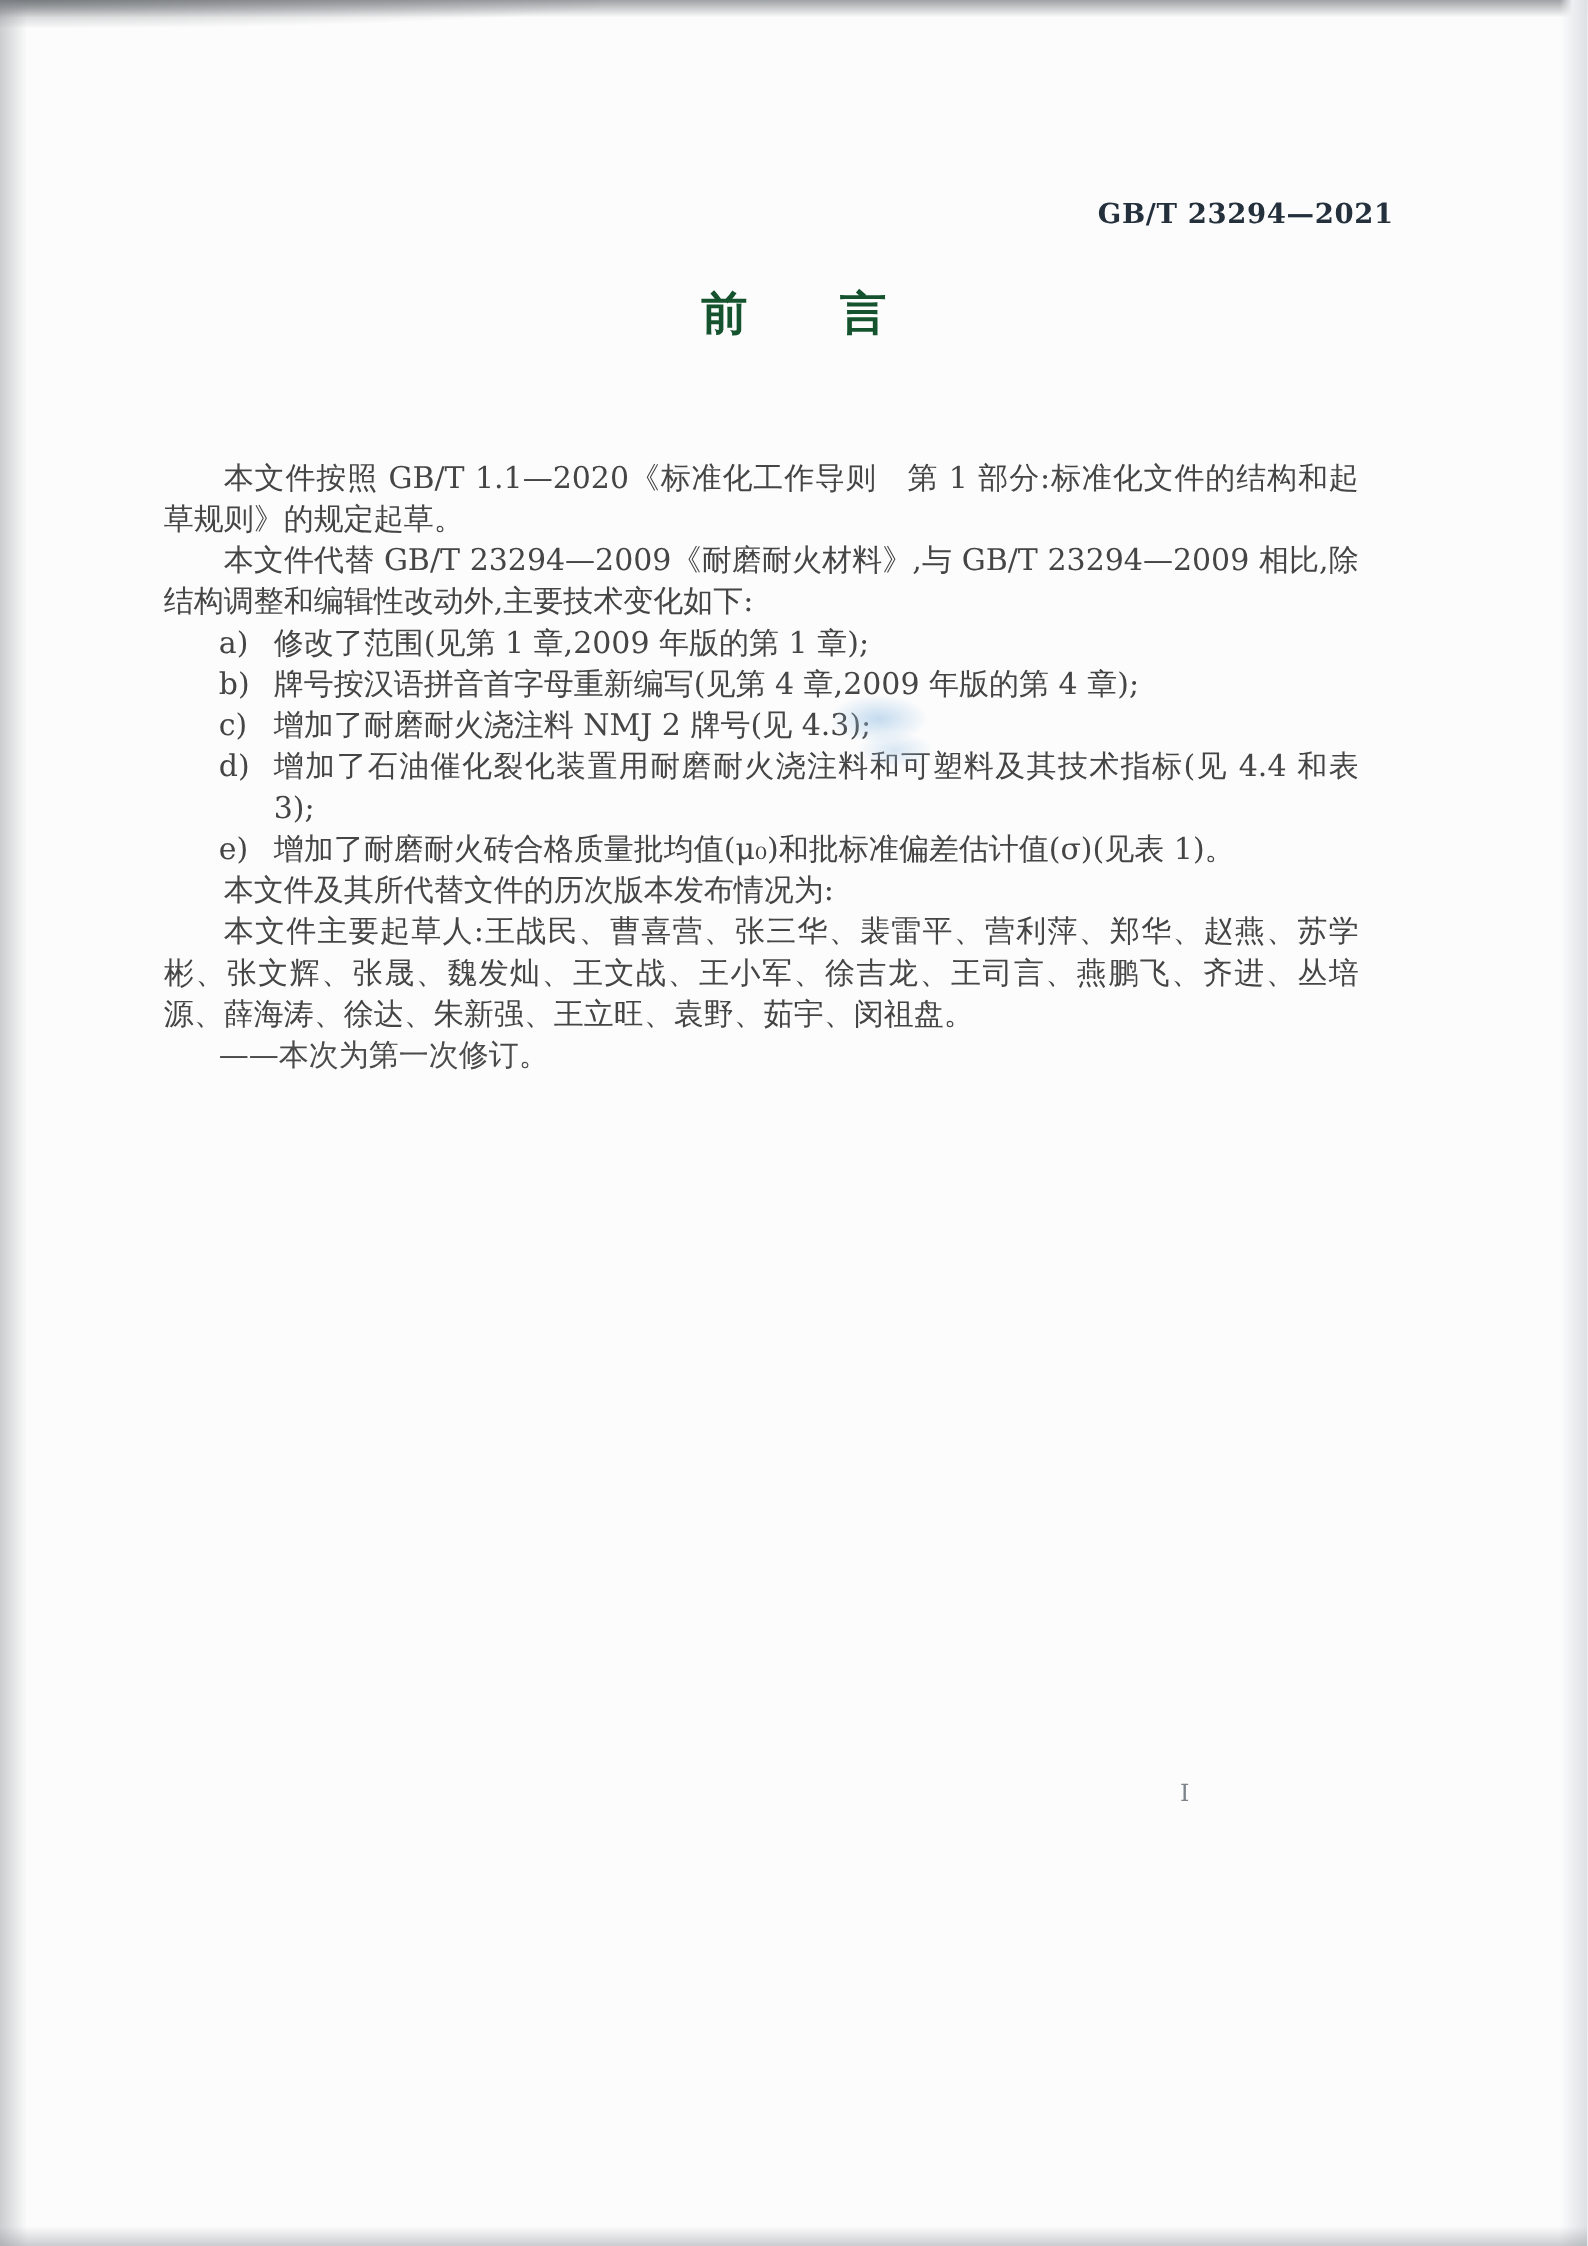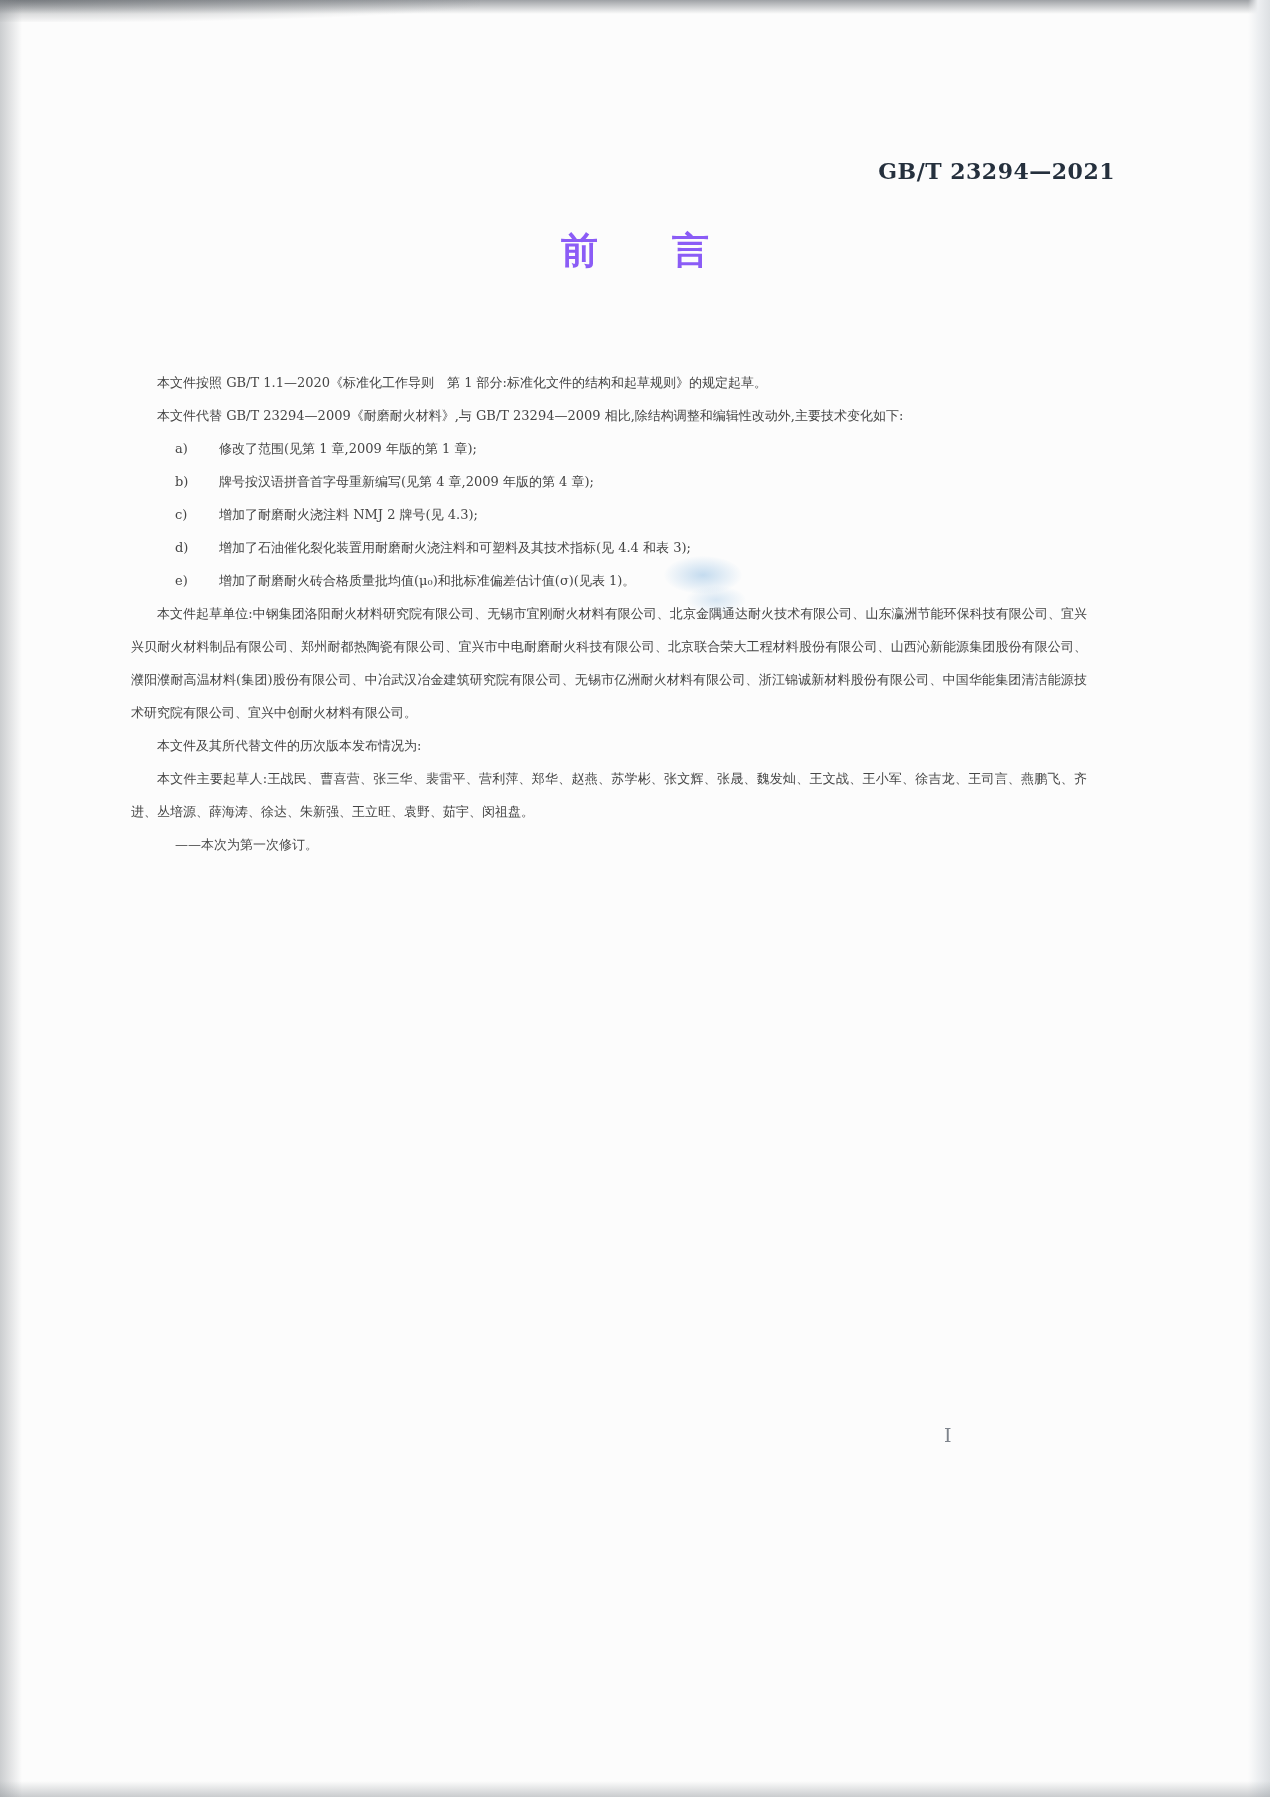--- a/index.html
+++ b/index.html
@@ -19,25 +19,25 @@
     background:linear-gradient(to left, #dde0e3, #edeff1 55%, rgba(255,255,255,0)); }
   .edge-bottom { position:absolute; left:0; right:0; bottom:0; height:16px;
     background:linear-gradient(to top, rgba(140,145,150,.45), rgba(255,255,255,0)); }
 
   .standard-code {
     position:absolute; top:158px; left:0; right:155px; text-align:right;
     font-size:22px; font-weight:bold; color:#25303d; letter-spacing:.5px;
   }
   .doc-title {
     position:absolute; top:226px; left:0; width:100%; text-align:center;
-    font-size:37px; font-weight:bold; color:#8b5cf6; white-space:pre;
+    font-size:37px; font-weight:bold; color:#14532d; white-space:pre;
   }
   .content {
     position:absolute; left:131px; top:366px; width:956px;
-    font-size:13px; line-height:33px; color:#454545; text-align:justify;
+    font-size:24px; line-height:33px; color:#454545; text-align:justify;
     text-justify:inter-ideograph;
   }
   .content p { margin:0; text-indent:2em; }
   .li { display:flex; }
   .li .li-label { flex:none; width:44px; padding-left:44px; }
   .li .li-text { flex:1; }
   .hist-line { padding-left:44px; color:#4a4a4a; }
   .page-num {
     position:absolute; left:944px; top:1424px;
     font-size:19px; color:#7e848c;
@@ -81,21 +81,20 @@
     </div>
     <div class="li">
       <span class="li-label">d)</span>
       <span class="li-text">增加了石油催化裂化装置用耐磨耐火浇注料和可塑料及其技术指标(见 4.4 和表 3);</span>
     </div>
     <div class="li">
       <span class="li-label">e)</span>
       <span class="li-text">增加了耐磨耐火砖合格质量批均值(μ₀)和批标准偏差估计值(σ)(见表 1)。</span>
     </div>
 
-    <p>本文件起草单位:中钢集团洛阳耐火材料研究院有限公司、无锡市宜刚耐火材料有限公司、北京金隅通达耐火技术有限公司、山东瀛洲节能环保科技有限公司、宜兴兴贝耐火材料制品有限公司、郑州耐都热陶瓷有限公司、宜兴市中电耐磨耐火科技有限公司、北京联合荣大工程材料股份有限公司、山西沁新能源集团股份有限公司、濮阳濮耐高温材料(集团)股份有限公司、中冶武汉冶金建筑研究院有限公司、无锡市亿洲耐火材料有限公司、浙江锦诚新材料股份有限公司、中国华能集团清洁能源技术研究院有限公司、宜兴中创耐火材料有限公司。</p>
     <p>本文件及其所代替文件的历次版本发布情况为:</p>
     <p>本文件主要起草人:王战民、曹喜营、张三华、裴雷平、营利萍、郑华、赵燕、苏学彬、张文辉、张晟、魏发灿、王文战、王小军、徐吉龙、王司言、燕鹏飞、齐进、丛培源、薛海涛、徐达、朱新强、王立旺、袁野、茹宇、闵祖盘。</p>
 
     <div class="hist-line">——本次为第一次修订。</div>
   </div>
 
   <div class="smudge smudge-1"></div>
   <div class="smudge smudge-2"></div>
 
   <div class="page-num">Ⅰ</div>

